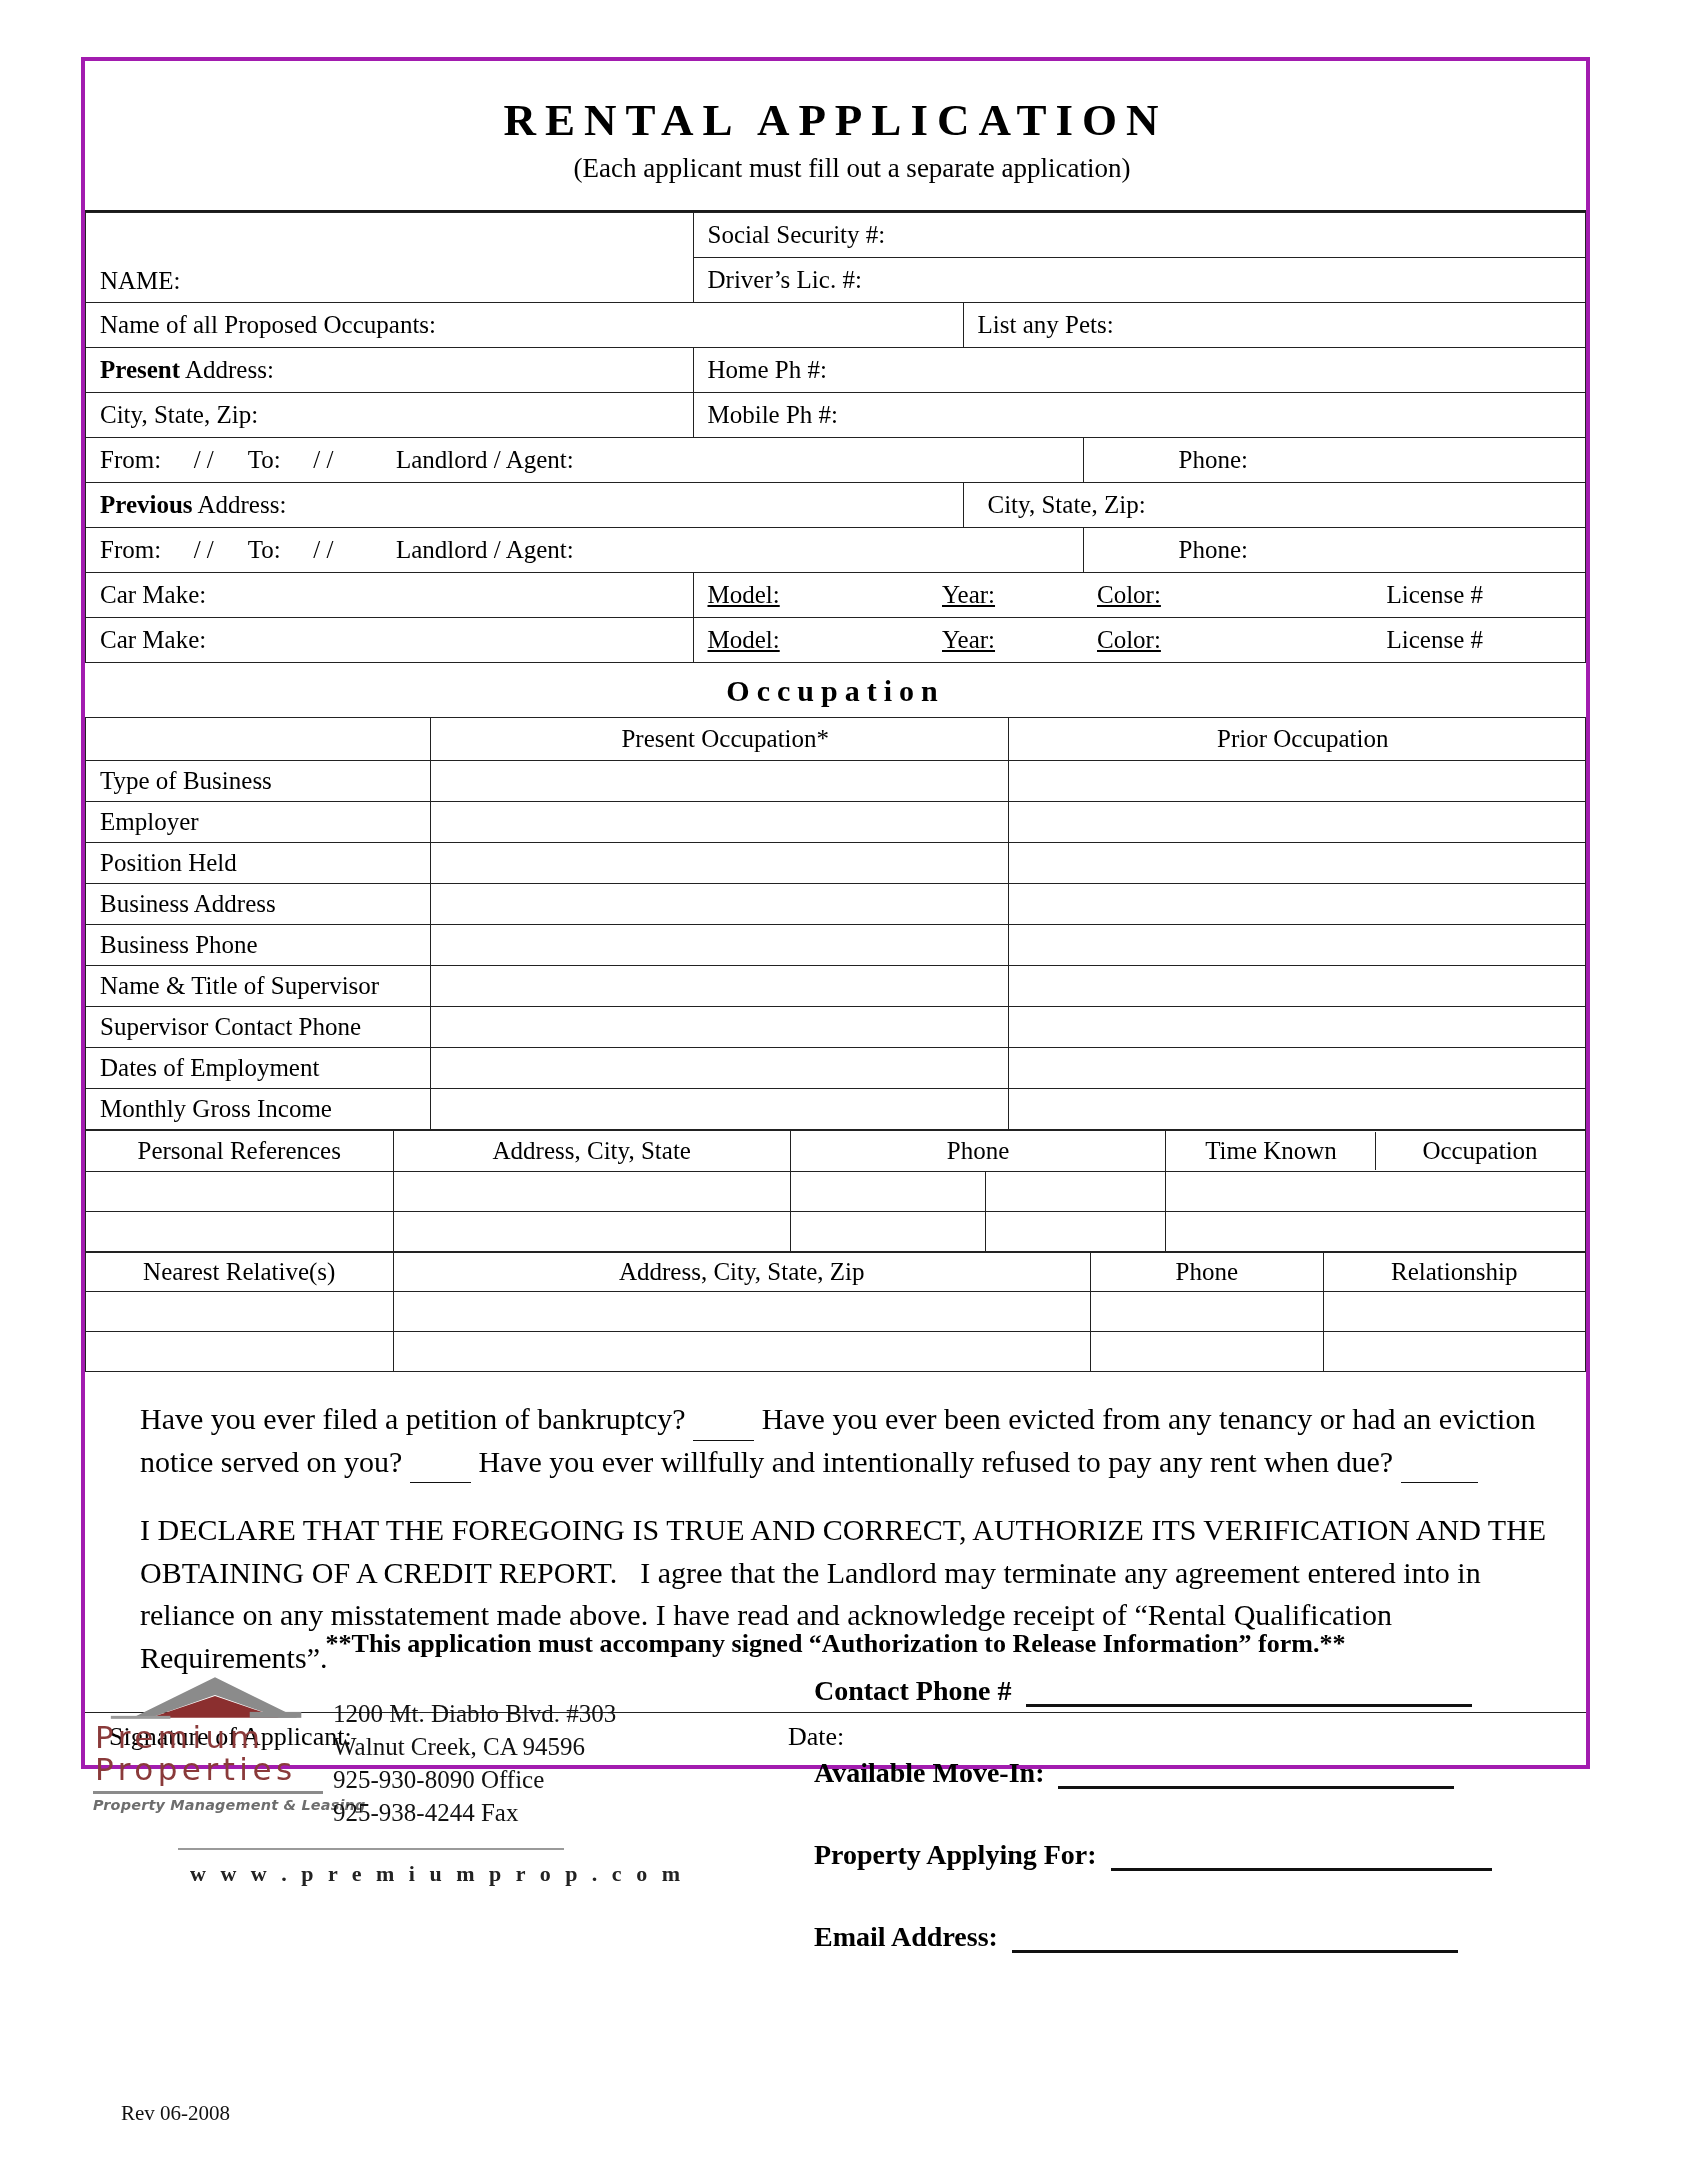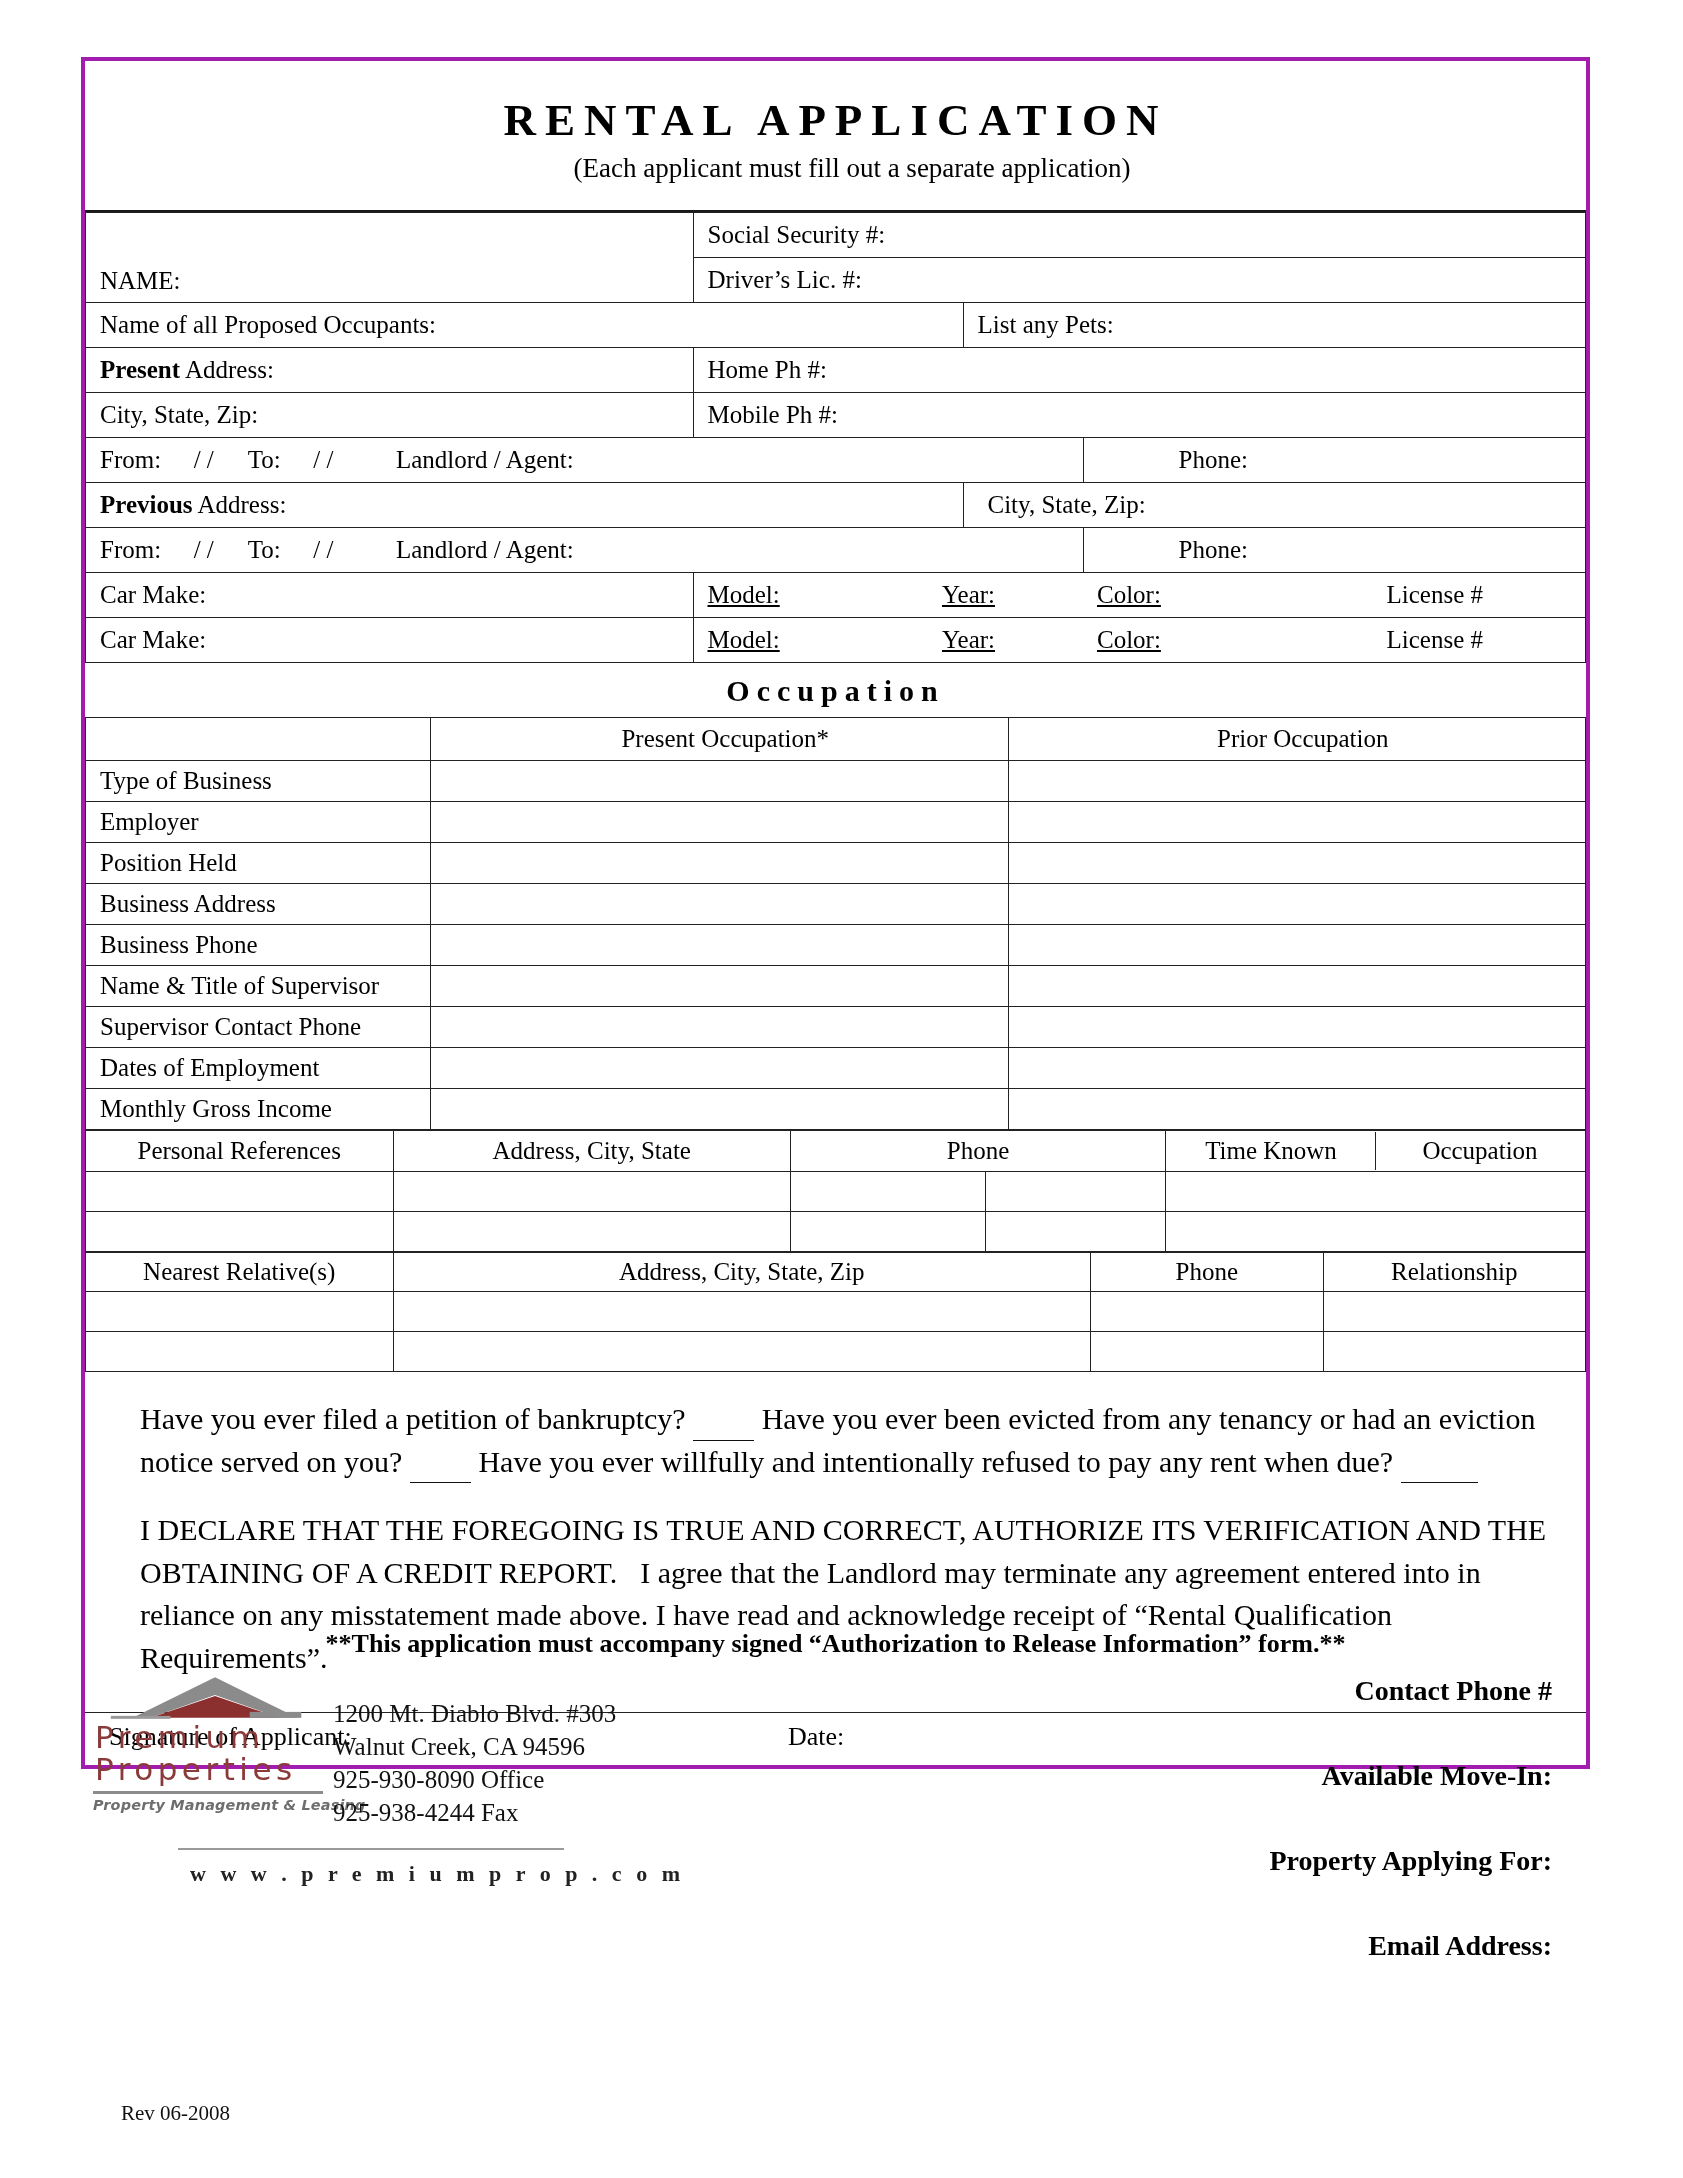--- a/index.html
+++ b/index.html
@@ -239,21 +239,20 @@
     top: 0px;
     width: 752px;
   }
   .cfield {
     font-size: 28px;
     font-weight: bold;
     margin-bottom: 50px;
     white-space: nowrap;
     display: flex;
     align-items: flex-end;
-    flex-direction: column;
   }
   .cfield .lbl { margin-right: 14px; }
   .cfield .fill {
     flex: 1;
     border-bottom: 3px solid #111;
     height: 24px;
   }
   .cf-phone .fill  { max-width: 446px; }
   .cf-move .fill   { max-width: 396px; }
   .cf-prop .fill   { max-width: 381px; }

